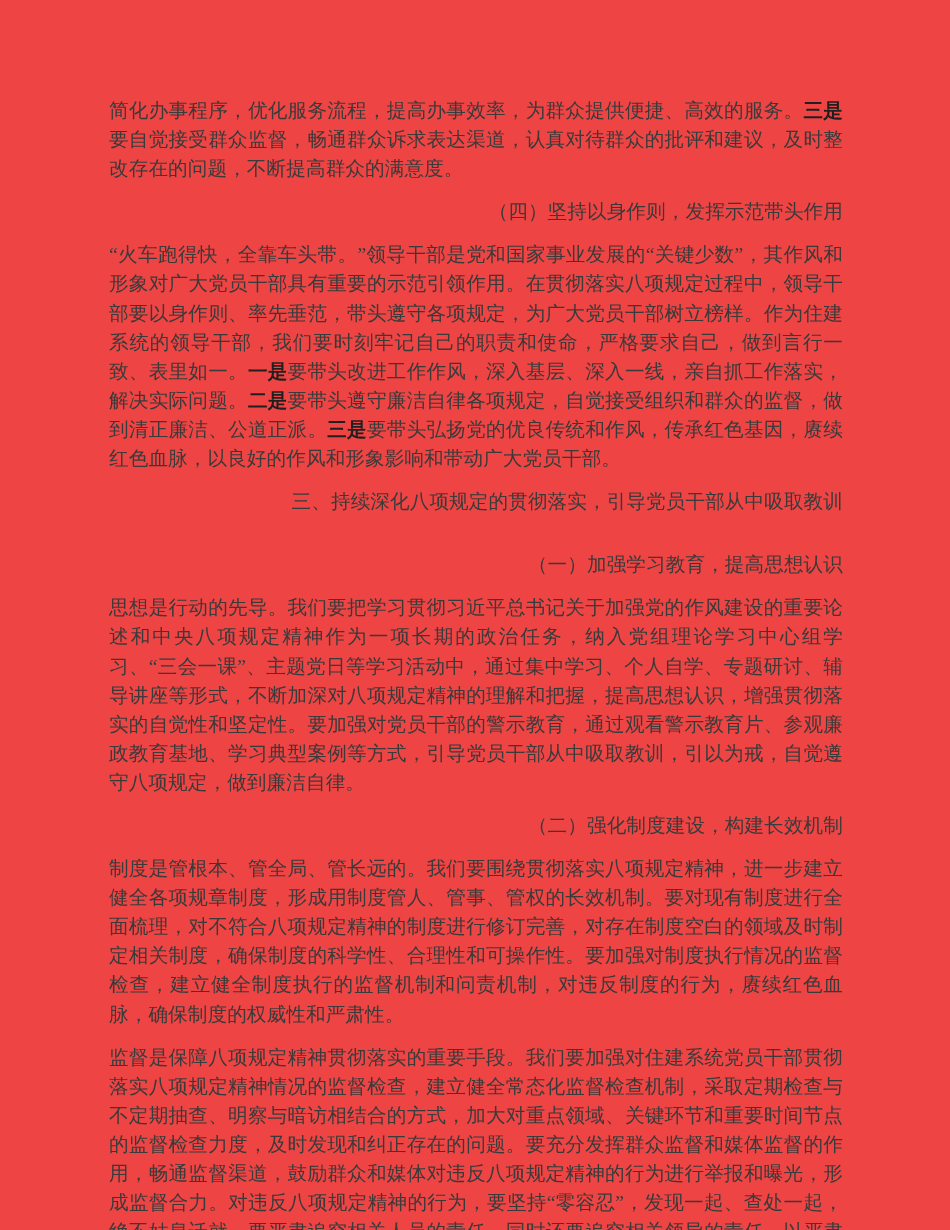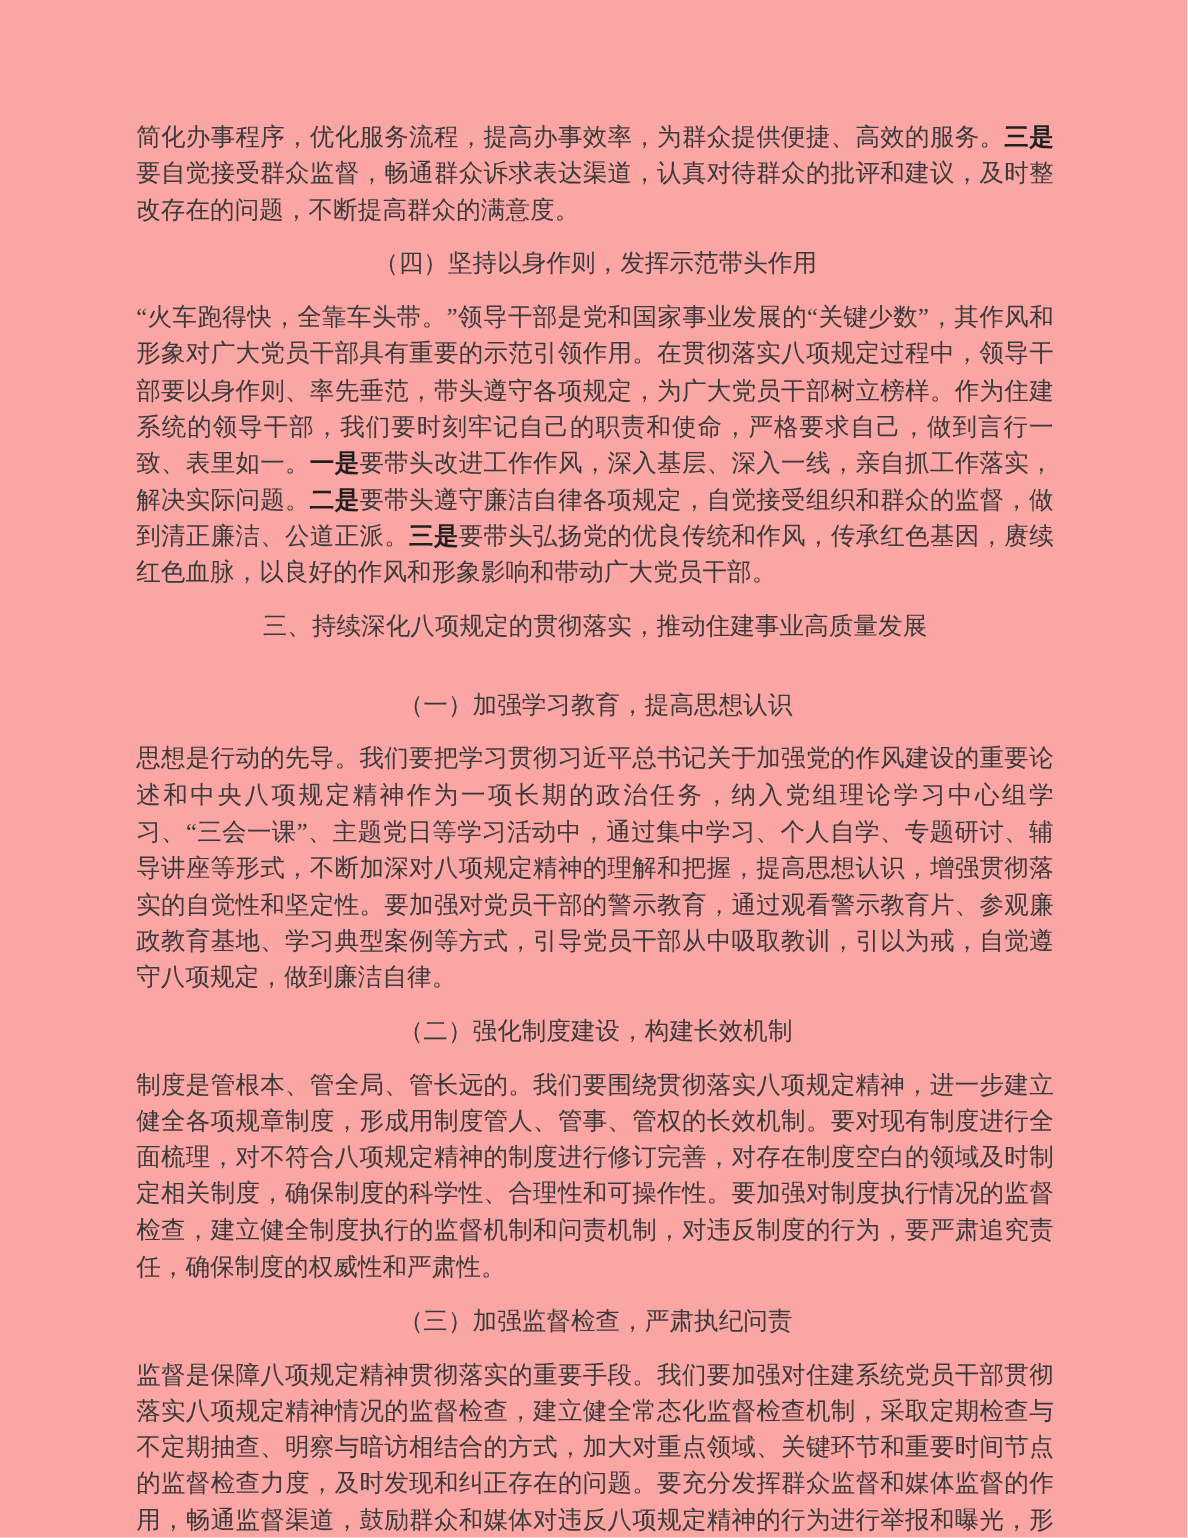--- a/index.html
+++ b/index.html
@@ -12,21 +12,21 @@
     width: 950px;
     height: 1230px;
     font-family: "Liberation Serif", "DejaVu Serif", serif;
     color: #3a3a3a;
     -webkit-font-smoothing: antialiased;
   }
   .page {
     position: relative;
     width: 950px;
     height: 1230px;
-    background: #fca5a5;
+    background: #ef4444;
     box-sizing: border-box;
     overflow: hidden;
   }
   .content {
     position: absolute;
     left: 109px;
     top: 96px;
     width: 734px;
   }
   .para {
@@ -38,42 +38,41 @@
     letter-spacing: 0.1px;
     word-break: break-all;
     color: #3a3a3a;
   }
   .para:last-child {
     margin-bottom: 0;
   }
   .heading {
     font-size: 19.6px;
     line-height: 29.1px;
-    text-align: center;
+    text-align: right;
     margin: 0 0 14px 0;
     letter-spacing: 0.1px;
     color: #3a3a3a;
   }
   .heading.sub {
     padding-left: 1px;
   }
   .para b, .heading b {
     font-weight: 700;
     color: #1f1f1f;
   }
 </style>
 </head>
 <body style="background: rgb(255, 255, 255);">
 
 <div class="page">
   <div class="content" id="content-root">
       <div class="para" style="color: rgb(58, 58, 58);"><span>简化办事程序，优化服务流程，提高办事效率，为群众提供便捷、高效的服务。</span><b style="color: rgb(31, 31, 31);">三是</b><span>要自觉接受群众监督，畅通群众诉求表达渠道，认真对待群众的批评和建议，及时整改存在的问题，不断提高群众的满意度。</span></div>
       <div class="heading sub" style="color: rgb(58, 58, 58);"><span>（四）坚持以身作则，发挥示范带头作用</span></div>
       <div class="para" style="color: rgb(58, 58, 58);"><span>“火车跑得快，全靠车头带。”领导干部是党和国家事业发展的“关键少数”，其作风和形象对广大党员干部具有重要的示范引领作用。在贯彻落实八项规定过程中，领导干部要以身作则、率先垂范，带头遵守各项规定，为广大党员干部树立榜样。作为住建系统的领导干部，我们要时刻牢记自己的职责和使命，严格要求自己，做到言行一致、表里如一。</span><b style="color: rgb(31, 31, 31);">一是</b><span>要带头改进工作作风，深入基层、深入一线，亲自抓工作落实，解决实际问题。</span><b style="color: rgb(31, 31, 31);">二是</b><span>要带头遵守廉洁自律各项规定，自觉接受组织和群众的监督，做到清正廉洁、公道正派。</span><b style="color: rgb(31, 31, 31);">三是</b><span>要带头弘扬党的优良传统和作风，传承红色基因，赓续红色血脉，以良好的作风和形象影响和带动广大党员干部。</span></div>
-      <div class="heading section" style="color: rgb(58, 58, 58);"><span>三、持续深化八项规定的贯彻落实，推动住建事业高质量发展</span></div>
+      <div class="heading section" style="color: rgb(58, 58, 58);"><span>三、持续深化八项规定的贯彻落实，引导党员干部从中吸取教训</span></div>
       <div class="heading sub" style="color: rgb(58, 58, 58); margin-top: 34px;"><span>（一）加强学习教育，提高思想认识</span></div>
       <div class="para" style="color: rgb(58, 58, 58);"><span>思想是行动的先导。我们要把学习贯彻习近平总书记关于加强党的作风建设的重要论述和中央八项规定精神作为一项长期的政治任务，纳入党组理论学习中心组学习、“三会一课”、主题党日等学习活动中，通过集中学习、个人自学、专题研讨、辅导讲座等形式，不断加深对八项规定精神的理解和把握，提高思想认识，增强贯彻落实的自觉性和坚定性。要加强对党员干部的警示教育，通过观看警示教育片、参观廉政教育基地、学习典型案例等方式，引导党员干部从中吸取教训，引以为戒，自觉遵守八项规定，做到廉洁自律。</span></div>
       <div class="heading sub" style="color: rgb(58, 58, 58);"><span>（二）强化制度建设，构建长效机制</span></div>
-      <div class="para" style="color: rgb(58, 58, 58);"><span>制度是管根本、管全局、管长远的。我们要围绕贯彻落实八项规定精神，进一步建立健全各项规章制度，形成用制度管人、管事、管权的长效机制。要对现有制度进行全面梳理，对不符合八项规定精神的制度进行修订完善，对存在制度空白的领域及时制定相关制度，确保制度的科学性、合理性和可操作性。要加强对制度执行情况的监督检查，建立健全制度执行的监督机制和问责机制，对违反制度的行为，要严肃追究责任，确保制度的权威性和严肃性。</span></div>
-      <div class="heading sub" style="color: rgb(58, 58, 58);"><span>（三）加强监督检查，严肃执纪问责</span></div>
+      <div class="para" style="color: rgb(58, 58, 58);"><span>制度是管根本、管全局、管长远的。我们要围绕贯彻落实八项规定精神，进一步建立健全各项规章制度，形成用制度管人、管事、管权的长效机制。要对现有制度进行全面梳理，对不符合八项规定精神的制度进行修订完善，对存在制度空白的领域及时制定相关制度，确保制度的科学性、合理性和可操作性。要加强对制度执行情况的监督检查，建立健全制度执行的监督机制和问责机制，对违反制度的行为，赓续红色血脉，确保制度的权威性和严肃性。</span></div>
       <div class="para" style="color: rgb(58, 58, 58);"><span>监督是保障八项规定精神贯彻落实的重要手段。我们要加强对住建系统党员干部贯彻落实八项规定精神情况的监督检查，建立健全常态化监督检查机制，采取定期检查与不定期抽查、明察与暗访相结合的方式，加大对重点领域、关键环节和重要时间节点的监督检查力度，及时发现和纠正存在的问题。要充分发挥群众监督和媒体监督的作用，畅通监督渠道，鼓励群众和媒体对违反八项规定精神的行为进行举报和曝光，形成监督合力。对违反八项规定精神的行为，要坚持“零容忍”，发现一起、查处一起，绝不姑息迁就。要严肃追究相关人员的责任，同时还要追究相关领导的责任，以严肃的执纪问责推动八项规定精神的贯彻落实。</span></div>
     </div>
 </div>
 
 </body></html>

